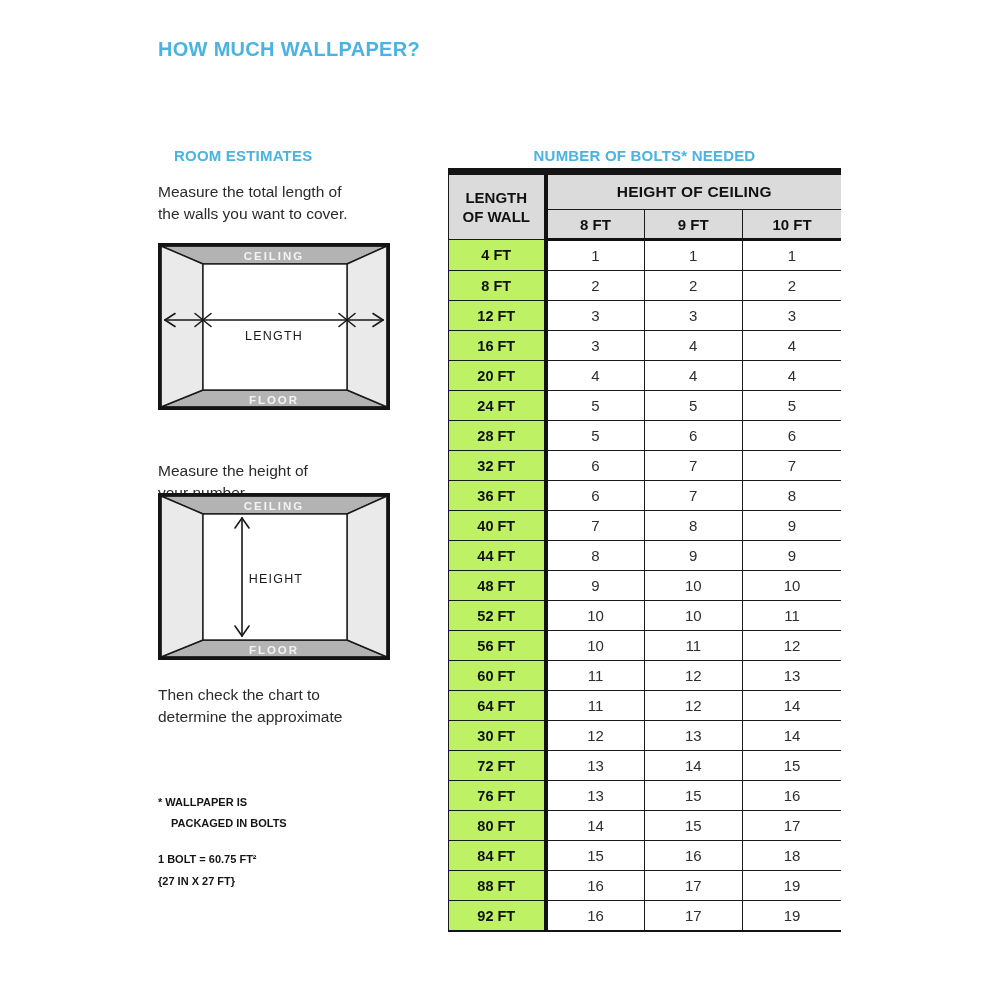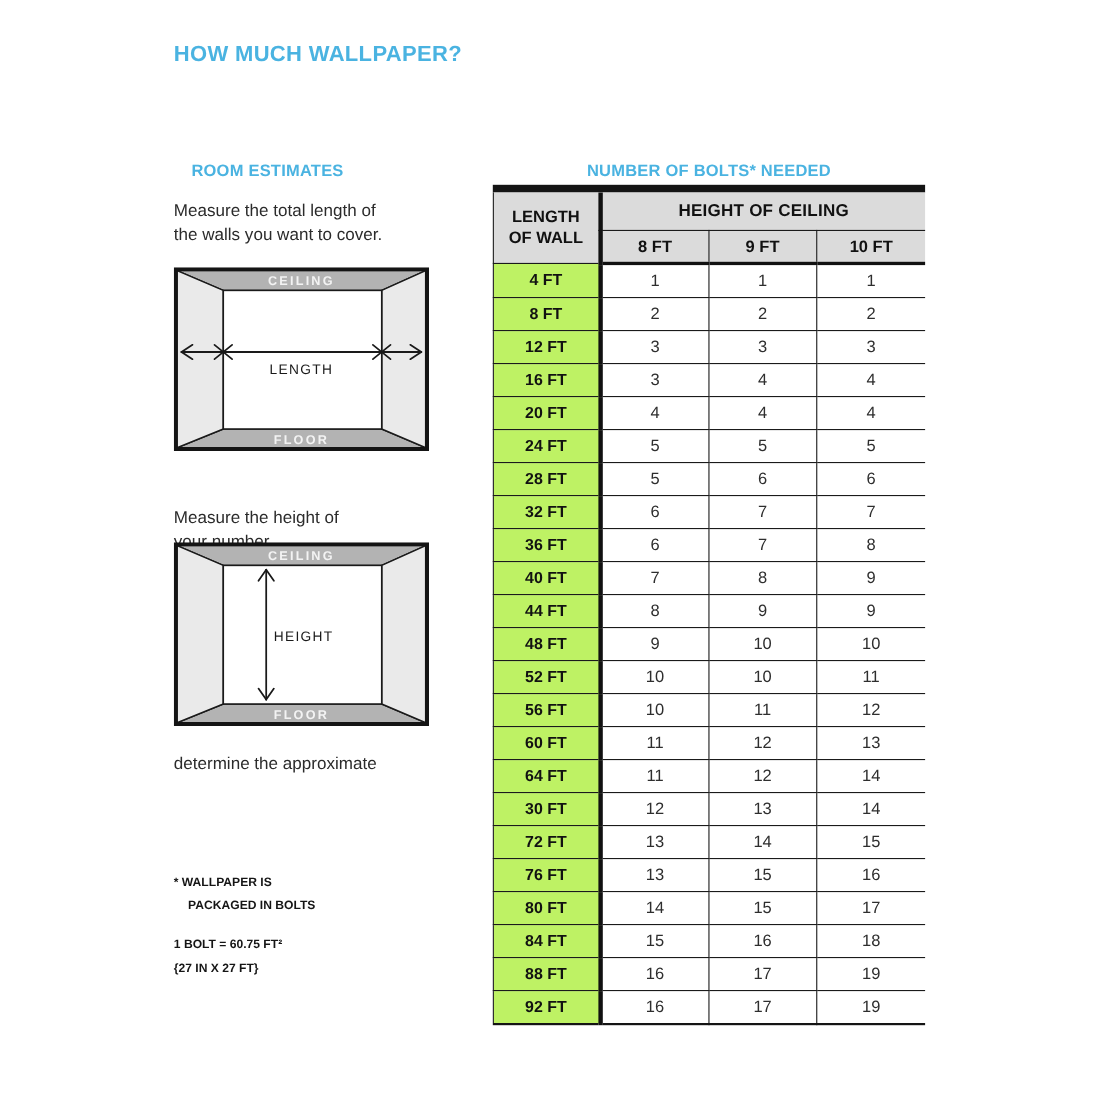--- a/index.html
+++ b/index.html
@@ -92,20 +92,21 @@
     <line x1="84" y1="25" x2="84" y2="143"></line>
     <line x1="84" y1="25" x2="77" y2="35"></line>
     <line x1="84" y1="25" x2="91" y2="35"></line>
     <line x1="84" y1="143" x2="77" y2="133"></line>
     <line x1="84" y1="143" x2="91" y2="133"></line>
   </g>
   <text x="118" y="90" text-anchor="middle" class="measure-label">HEIGHT</text>
 </svg>
 
 <div class="abs para" id="para-chart">
+  <div>Then check the chart to</div>
   <div>determine the approximate</div>
 </div>
 
 <div class="abs bold-block" id="footnote">
   <div>* WALLPAPER IS</div>
   <div class="indent">PACKAGED IN BOLTS</div>
 </div>
 
 <div class="abs bold-block" id="bolt-spec">
   <div>1 BOLT = 60.75 FT²</div>

